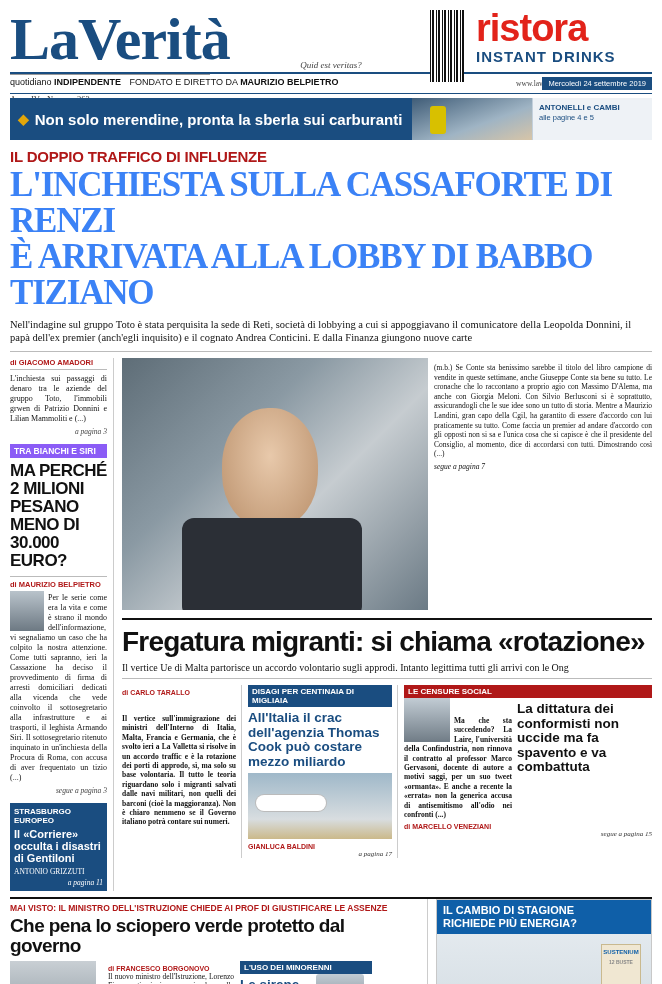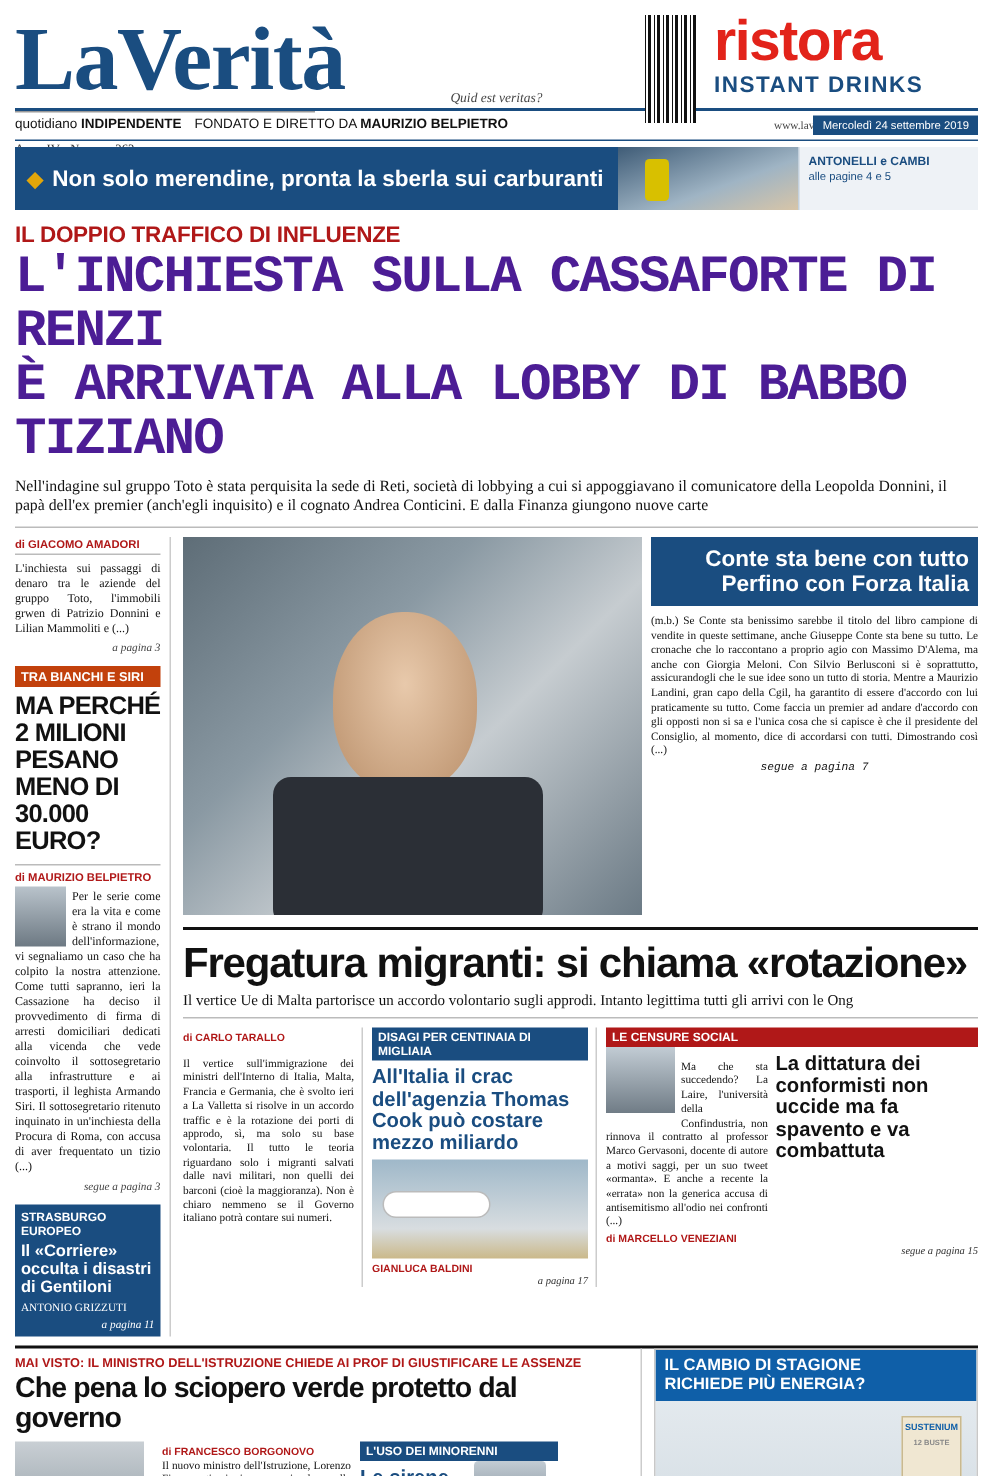--- a/index.html
+++ b/index.html
@@ -59,37 +59,37 @@
     padding:5px 6px; line-height:1.3;
   }
   .promo-right b{font-size:8px;}
 
   
   .kicker {
     color:#b01818; font-family:"Liberation Sans", sans-serif; font-weight:bold;
     font-size:15px; margin-top:8px; letter-spacing:-0.2px;
   }
   .headline {
-    font-family:Liberation Mono, monospace; font-weight:bold;
-    font-size:35px; line-height:36px; letter-spacing:-1.2px; margin-top:2px; color:#4c1d95;
+    font-family:Liberation Serif, serif; font-weight:bold;
+    font-size:35px; line-height:36px; letter-spacing:-1.2px; margin-top:2px; color:#3b82f6;
   }
   .standfirst {
     font-size:10.5px; line-height:13px; margin-top:7px; border-bottom:1px solid #bbb; padding-bottom:7px;
   }
 
   
   .cols { display:flex; margin-top:6px; }
   .col-left { width: 104px; padding-right:6px; border-right:1px solid #ccc; }
   .col-main { flex:1; padding-left:8px; }
 
   .byline { font-size:7.5px; font-family:"Liberation Sans", sans-serif; font-weight:bold; color:#b01818; border-bottom:1px solid #bbb; padding-bottom:2px;}
   .brief { font-size:8px; line-height:10px; margin-top:4px; text-align:justify; }
   .topage { font-size:7.5px; font-style:italic; text-align:right; color:#444; margin-top:3px; }
 
-  .redbar { background:#c2410c; color:#fff; font-family:"Liberation Sans", sans-serif;
+  .redbar { background:#8b5cf6; color:#fff; font-family:"Liberation Sans", sans-serif;
     font-size:8.5px; font-weight:bold; padding:2px 4px; margin-top:8px; }
   .subhead {
     font-family:"Liberation Sans", sans-serif; font-weight:bold; font-size:17px;
     line-height:18px; margin-top:4px; letter-spacing:-0.5px;
   }
   .author-row { display:flex; align-items:center; gap:4px; margin-top:6px; border-top:1px solid #bbb; padding-top:3px;}
   .author-name { font-size:7.5px; font-family:"Liberation Sans", sans-serif; font-weight:bold; color:#b01818;}
   .portrait { width:42px; height:48px; background:linear-gradient(180deg,#b9c3cb,#6d7983); float:left; margin:2px 4px 2px 0;}
   .portrait.small { width:34px; height:40px; }
 
@@ -106,37 +106,37 @@
     background: linear-gradient(135deg,#5e6d77 0%,#8a99a3 35%,#c6ccd0 60%,#6b7a85 100%);
     position:relative; overflow:hidden;
   }
   .photo .face { position:absolute; left:100px; top:50px; width:96px; height:120px;
     background: radial-gradient(ellipse at 50% 40%, #e8c9ab, #b98f6a); border-radius:48% 48% 45% 45%;}
   .photo .suit { position:absolute; left:60px; top:160px; width:180px; height:100px; background:#2b2f36; border-radius:12px;}
   .conte-col { width: 218px; margin-left:6px; }
   .conte-band { background:#1a4d80; color:#fff; font-family:"Liberation Sans", sans-serif;
     font-weight:bold; font-size:15px; line-height:17px; padding:6px 6px; text-align:right;}
   .conte-body { font-size:7.5px; line-height:9.6px; margin-top:5px; text-align:justify; column-count:1;}
-  .conte-foot { font-size:7.5px; font-style:italic; text-align:center; margin-top:3px;font-family:Liberation Mono, monospace;}
+  .conte-foot { font-size:7.5px; font-style:italic; text-align:left; margin-top:3px;}
 
   
   .sec-head {
     font-family:"Liberation Sans", sans-serif; font-weight:bold; font-size:28px;
     letter-spacing:-0.8px; margin-top:8px; border-top:2px solid #111; padding-top:6px;
   }
   .sec-sub { font-size:10px; margin-top:4px; border-bottom:1px solid #bbb; padding-bottom:5px; }
 
   .trio { display:flex; margin-top:6px; gap:6px; }
   .trio-col { flex:1; }
   .t-blue { background:#1a4d80; color:#fff; font-family:"Liberation Sans", sans-serif; font-weight:bold; font-size:8px; padding:2px 4px;}
   .t-red { background:#b01818; color:#fff; font-family:"Liberation Sans", sans-serif; font-weight:bold; font-size:8px; padding:2px 4px;}
   .t-head { font-family:"Liberation Sans", sans-serif; font-weight:bold; font-size:13.5px; line-height:14.5px; margin-top:4px; color:#1a4d80;}
   .t-head.dark { color:#111; }
   .t-byline { font-size:7px; font-family:"Liberation Sans", sans-serif; font-weight:bold; color:#b01818; margin-top:4px;}
-  .t-text { font-size:7.5px; line-height:9.4px; text-align:justify; margin-top:8px;}
+  .t-text { font-size:7.5px; line-height:9.4px; text-align:justify; margin-top:18px;font-weight:bold;}
   .planephoto { width:100%; height:66px; background:linear-gradient(180deg,#9fb8c9,#d8dde0 70%,#cbb98a); position:relative; margin-top:4px;}
   .planephoto:after{content:""; position:absolute; left:8px; top:22px; width:70px; height:16px; background:#fff; border-radius:8px; box-shadow:0 0 0 1px #bbb;}
   .headphoto { width:60px; height:52px; background:linear-gradient(180deg,#c2ccd4,#707c86); float:left; margin:0 4px 2px 0;}
 
   
   .bottom-wrap { display:flex; margin-top:6px; border-top:2px solid #111; }
   .bottom-left { width: 418px; padding-right:8px; border-right:1px solid #ccc;}
   .bottom-right { flex:1; padding-left:8px;}
   .b-kicker { color:#b01818; font-family:"Liberation Sans", sans-serif; font-weight:bold; font-size:8.5px; margin-top:4px;}
   .b-head { font-family:"Liberation Sans", sans-serif; font-weight:bold; font-size:19px; line-height:20px; margin-top:3px; letter-spacing:-0.6px;}
@@ -228,24 +228,20 @@
       </div>
     </div>
 
     <div class="col-main">
       <div class="photo-row">
         <div class="photo">
           <div class="face"></div>
           <div class="suit"></div>
         </div>
         <div class="conte-col">
-          <div class="conte-band">
-            <div>Conte sta bene con tutto</div>
-            <div>Perfino con Forza Italia</div>
-          </div>
           <div class="conte-body">(m.b.) Se Conte sta benissimo sarebbe il titolo del libro campione di vendite in queste settimane, anche Giuseppe Conte sta bene su tutto. Le cronache che lo raccontano a proprio agio con Massimo D'Alema, ma anche con Giorgia Meloni. Con Silvio Berlusconi si è soprattutto, assicurandogli che le sue idee sono un tutto di storia. Mentre a Maurizio Landini, gran capo della Cgil, ha garantito di essere d'accordo con lui praticamente su tutto. Come faccia un premier ad andare d'accordo con gli opposti non si sa e l'unica cosa che si capisce è che il presidente del Consiglio, al momento, dice di accordarsi con tutti. Dimostrando così (...)</div>
           <div class="conte-foot">segue a pagina 7</div>
         </div>
       </div>
 
       <div class="sec-head">Fregatura migranti: si chiama «rotazione»</div>
       <div class="sec-sub">Il vertice Ue di Malta partorisce un accordo volontario sugli approdi. Intanto legittima tutti gli arrivi con le Ong</div>
 
       <div class="trio">
         <div class="trio-col" style="width:120px; flex:none; border-right:1px solid #ccc; padding-right:5px;">

